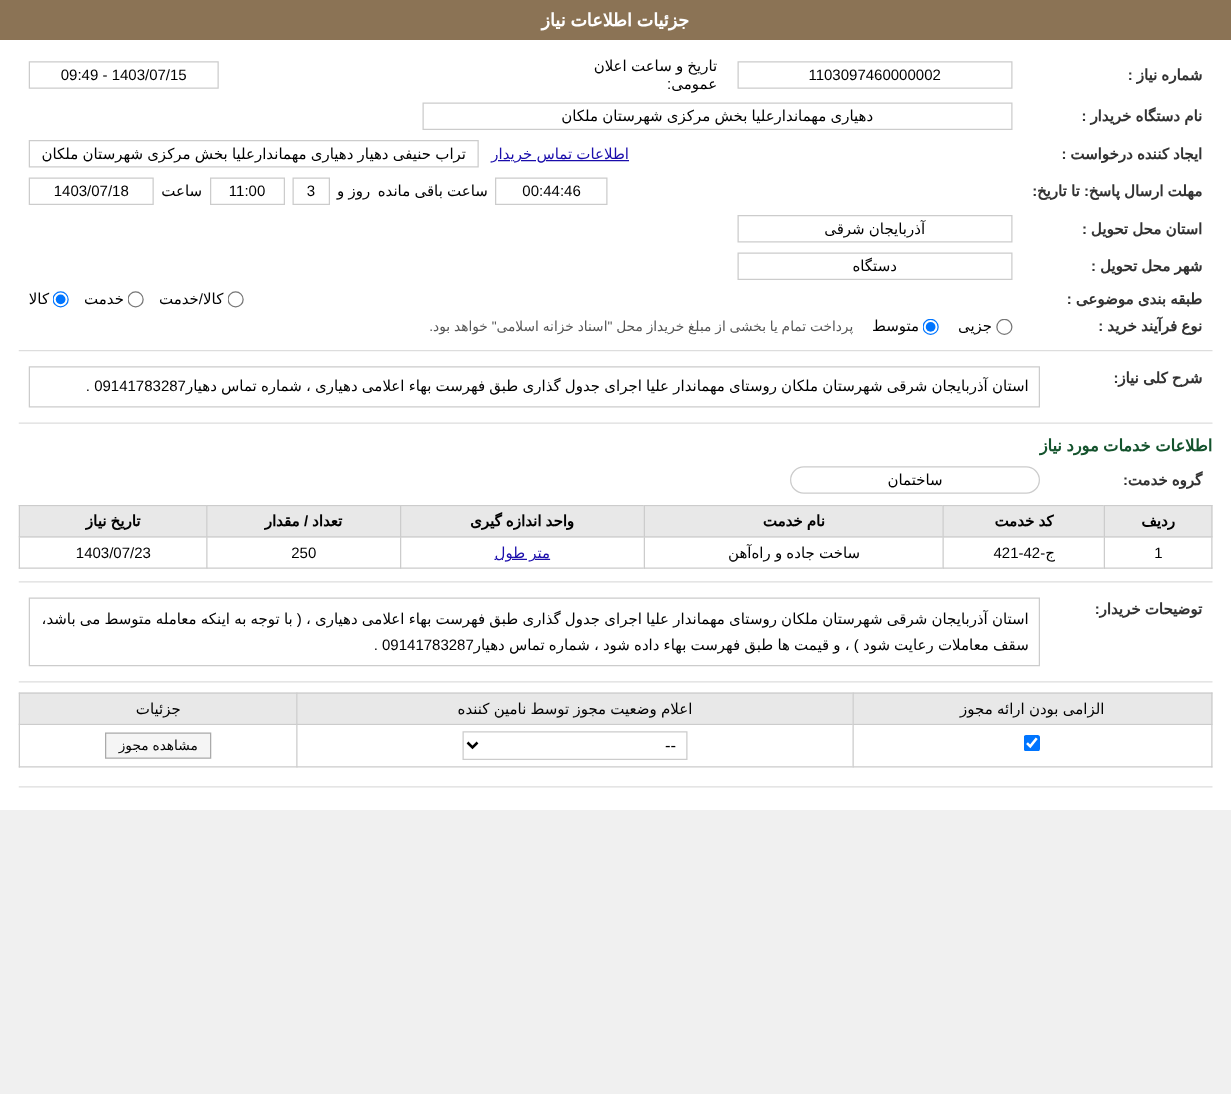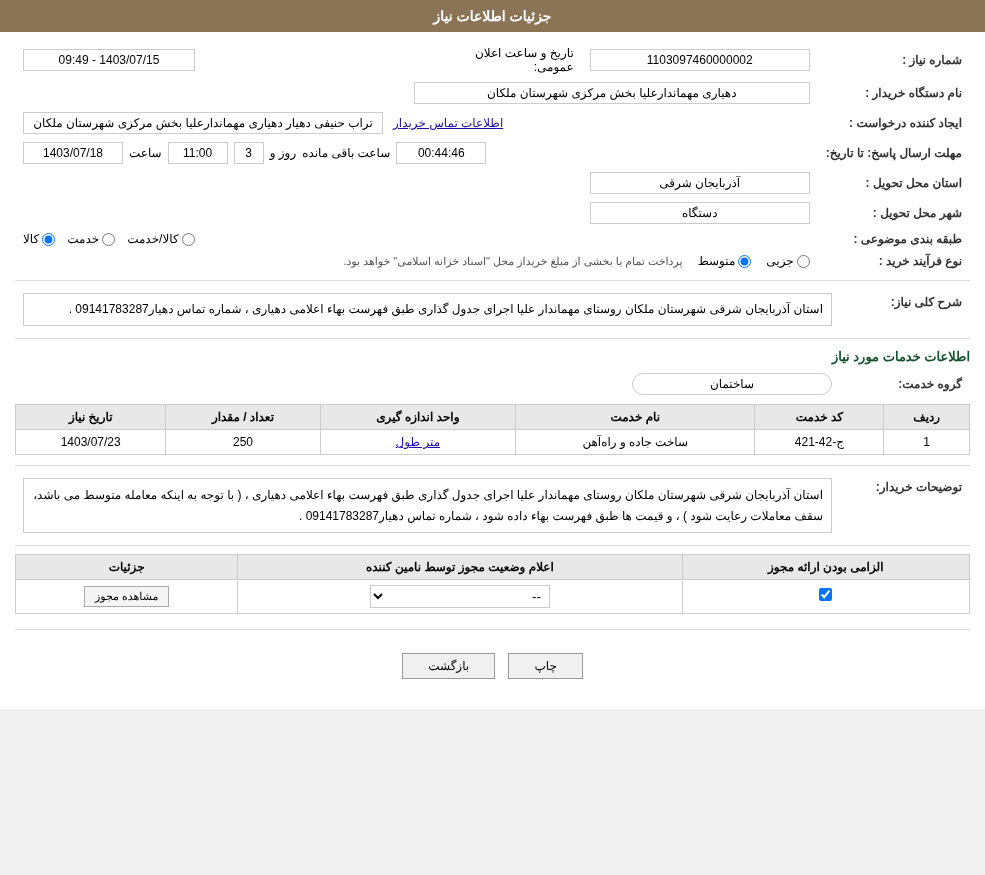--- a/index.html
+++ b/index.html
@@ -124,21 +124,21 @@
     .permit-table {
       width: 100%;
       border-collapse: collapse;
       margin-top: 5px;
     }
     .permit-table th {
       background: #e8e8e8;
       border: 1px solid #ccc;
       padding: 5px 8px;
       text-align: center;
-      font-weight: bold;
+      font-weight: normal;
     }
     .permit-table td {
       border: 1px solid #ccc;
       padding: 5px 8px;
       text-align: center;
     }
     .view-btn {
       border: 1px solid #aaa;
       background: #f5f5f5;
       padding: 3px 10px;
@@ -184,28 +184,28 @@
     <table class="info-table">
 
       <tbody>
           <tr>
         <td class="label-cell">شماره نیاز :</td>
         <td class="value-cell" style="width:220px;">
           <span class="input-box" style="width:220px; display:inline-block; text-align:center;">1103097460000002</span>
         </td>
         <td style="width:120px; text-align:right;">تاریخ و ساعت اعلان عمومی:</td>
         <td style="text-align:left;">
-          <span class="input-box" style="width:172px; display:inline-block; text-align:center;">1403/07/15 - 09:49</span>
+          <span class="input-box" style="width:152px; display:inline-block; text-align:center;">1403/07/15 - 09:49</span>
         </td>
       </tr>
 
       <tr>
         <td class="label-cell">نام دستگاه خریدار :</td>
         <td colspan="3">
-          <span class="input-box" style="width:396px; display:inline-block; text-align:center;">دهیاری مهماندارعلیا بخش مرکزی شهرستان ملکان</span>
+          <span class="input-box" style="width:472px; display:inline-block; text-align:center;">دهیاری مهماندارعلیا بخش مرکزی شهرستان ملکان</span>
         </td>
       </tr>
 
       <tr>
         <td class="label-cell">ایجاد کننده درخواست :</td>
         <td colspan="3">
           <div style="display:flex; align-items:center; gap:10px; justify-content:flex-end; direction:rtl;">
             <span class="link-style">اطلاعات تماس خریدار</span>
             <span class="input-box" style="width:360px; display:inline-block; text-align:center;">تراب حنیفی دهیار دهیاری مهماندارعلیا بخش مرکزی شهرستان ملکان</span>
           </div>
@@ -369,18 +369,14 @@
           </td>
           <td class="checkbox-cell">
             <button class="view-btn">مشاهده مجوز</button>
           </td>
         </tr>
       </tbody>
     </table>
 
     <hr class="divider" style="margin-top:15px;">
 
-    <div class="footer-buttons">
-      <button class="primary">چاپ</button>
-      <button>بازگشت</button>
-    </div>
   </div>
 </div>
 
 </body></html>

